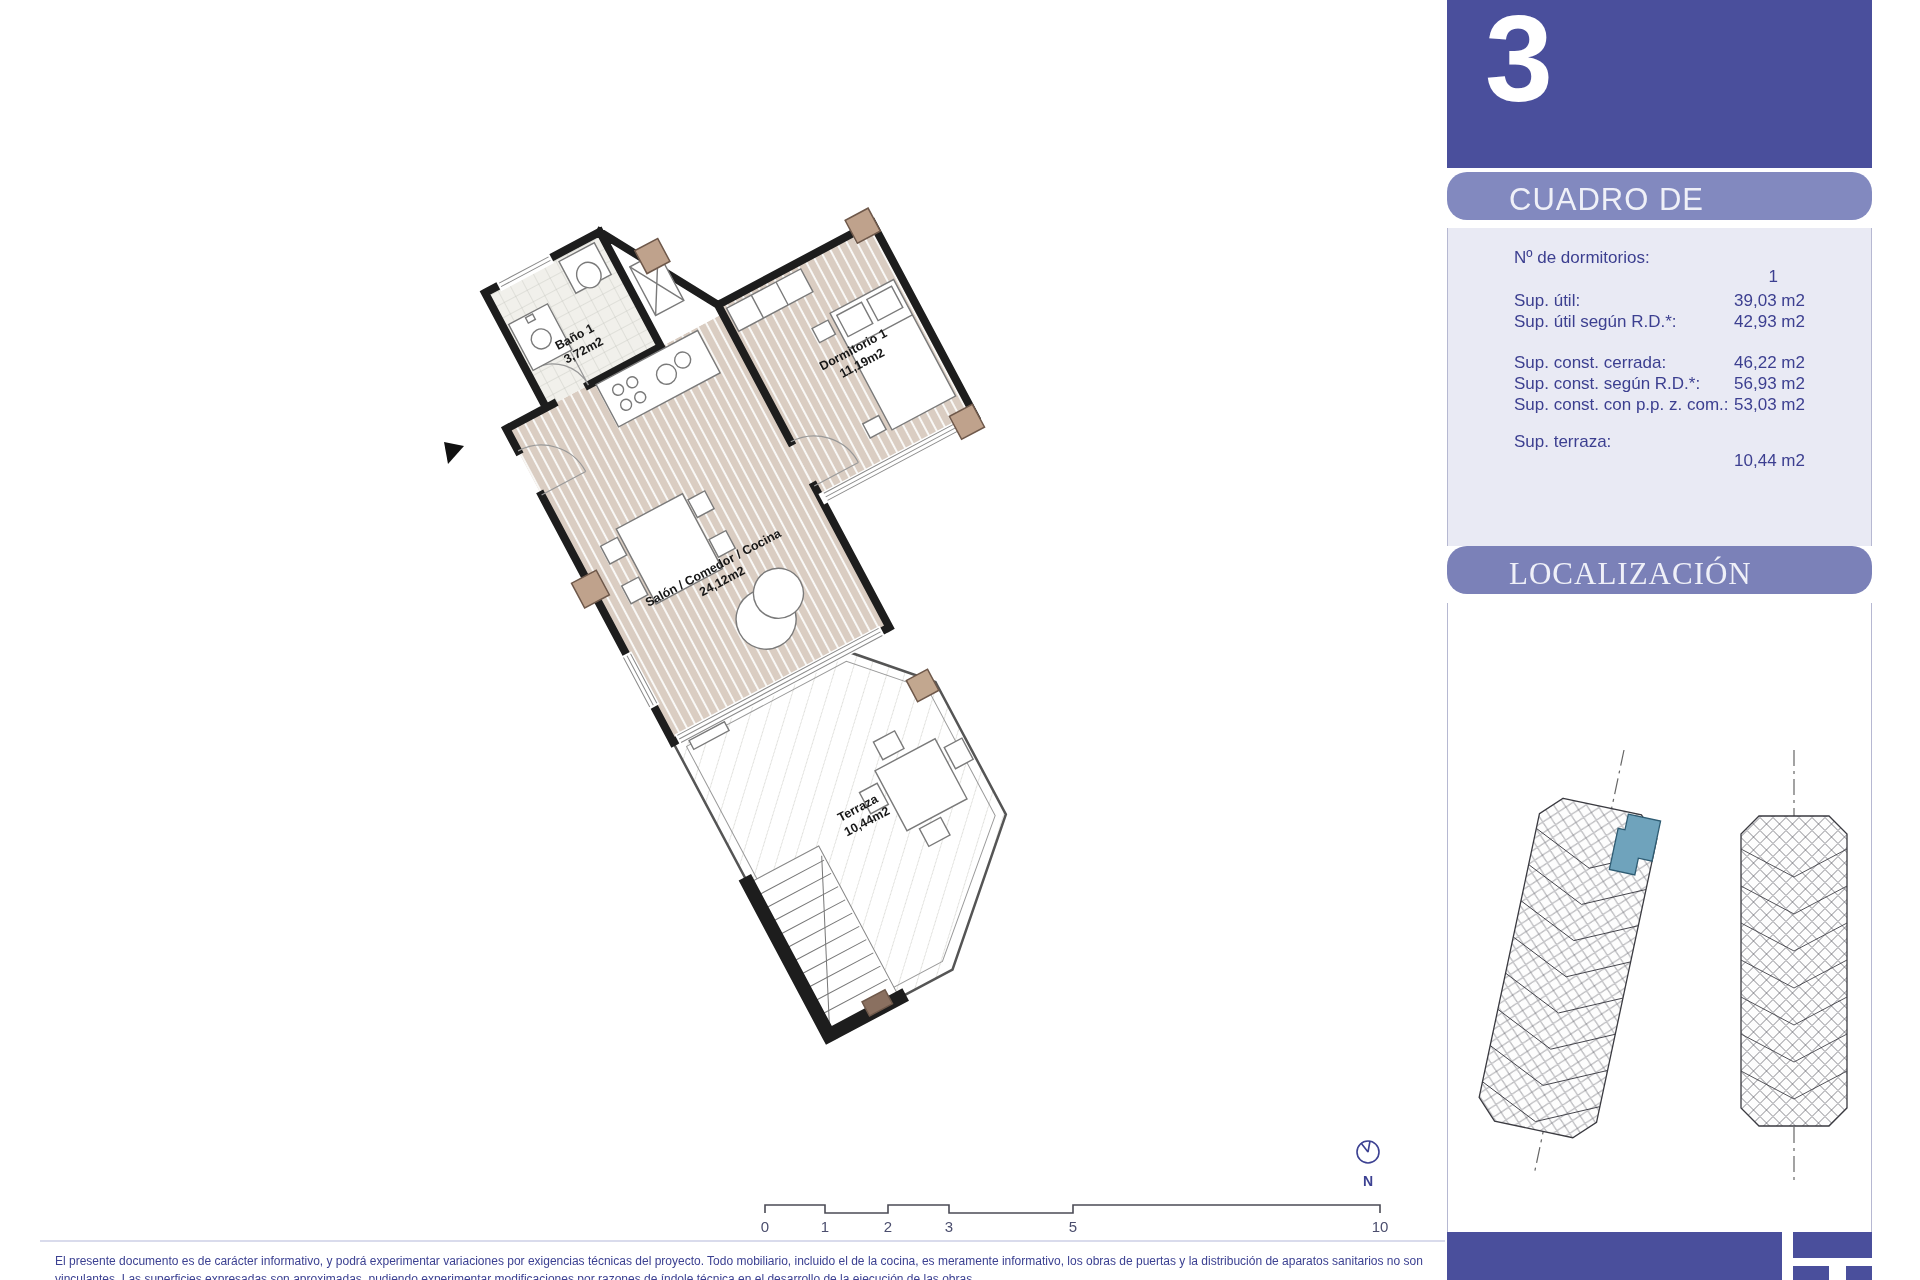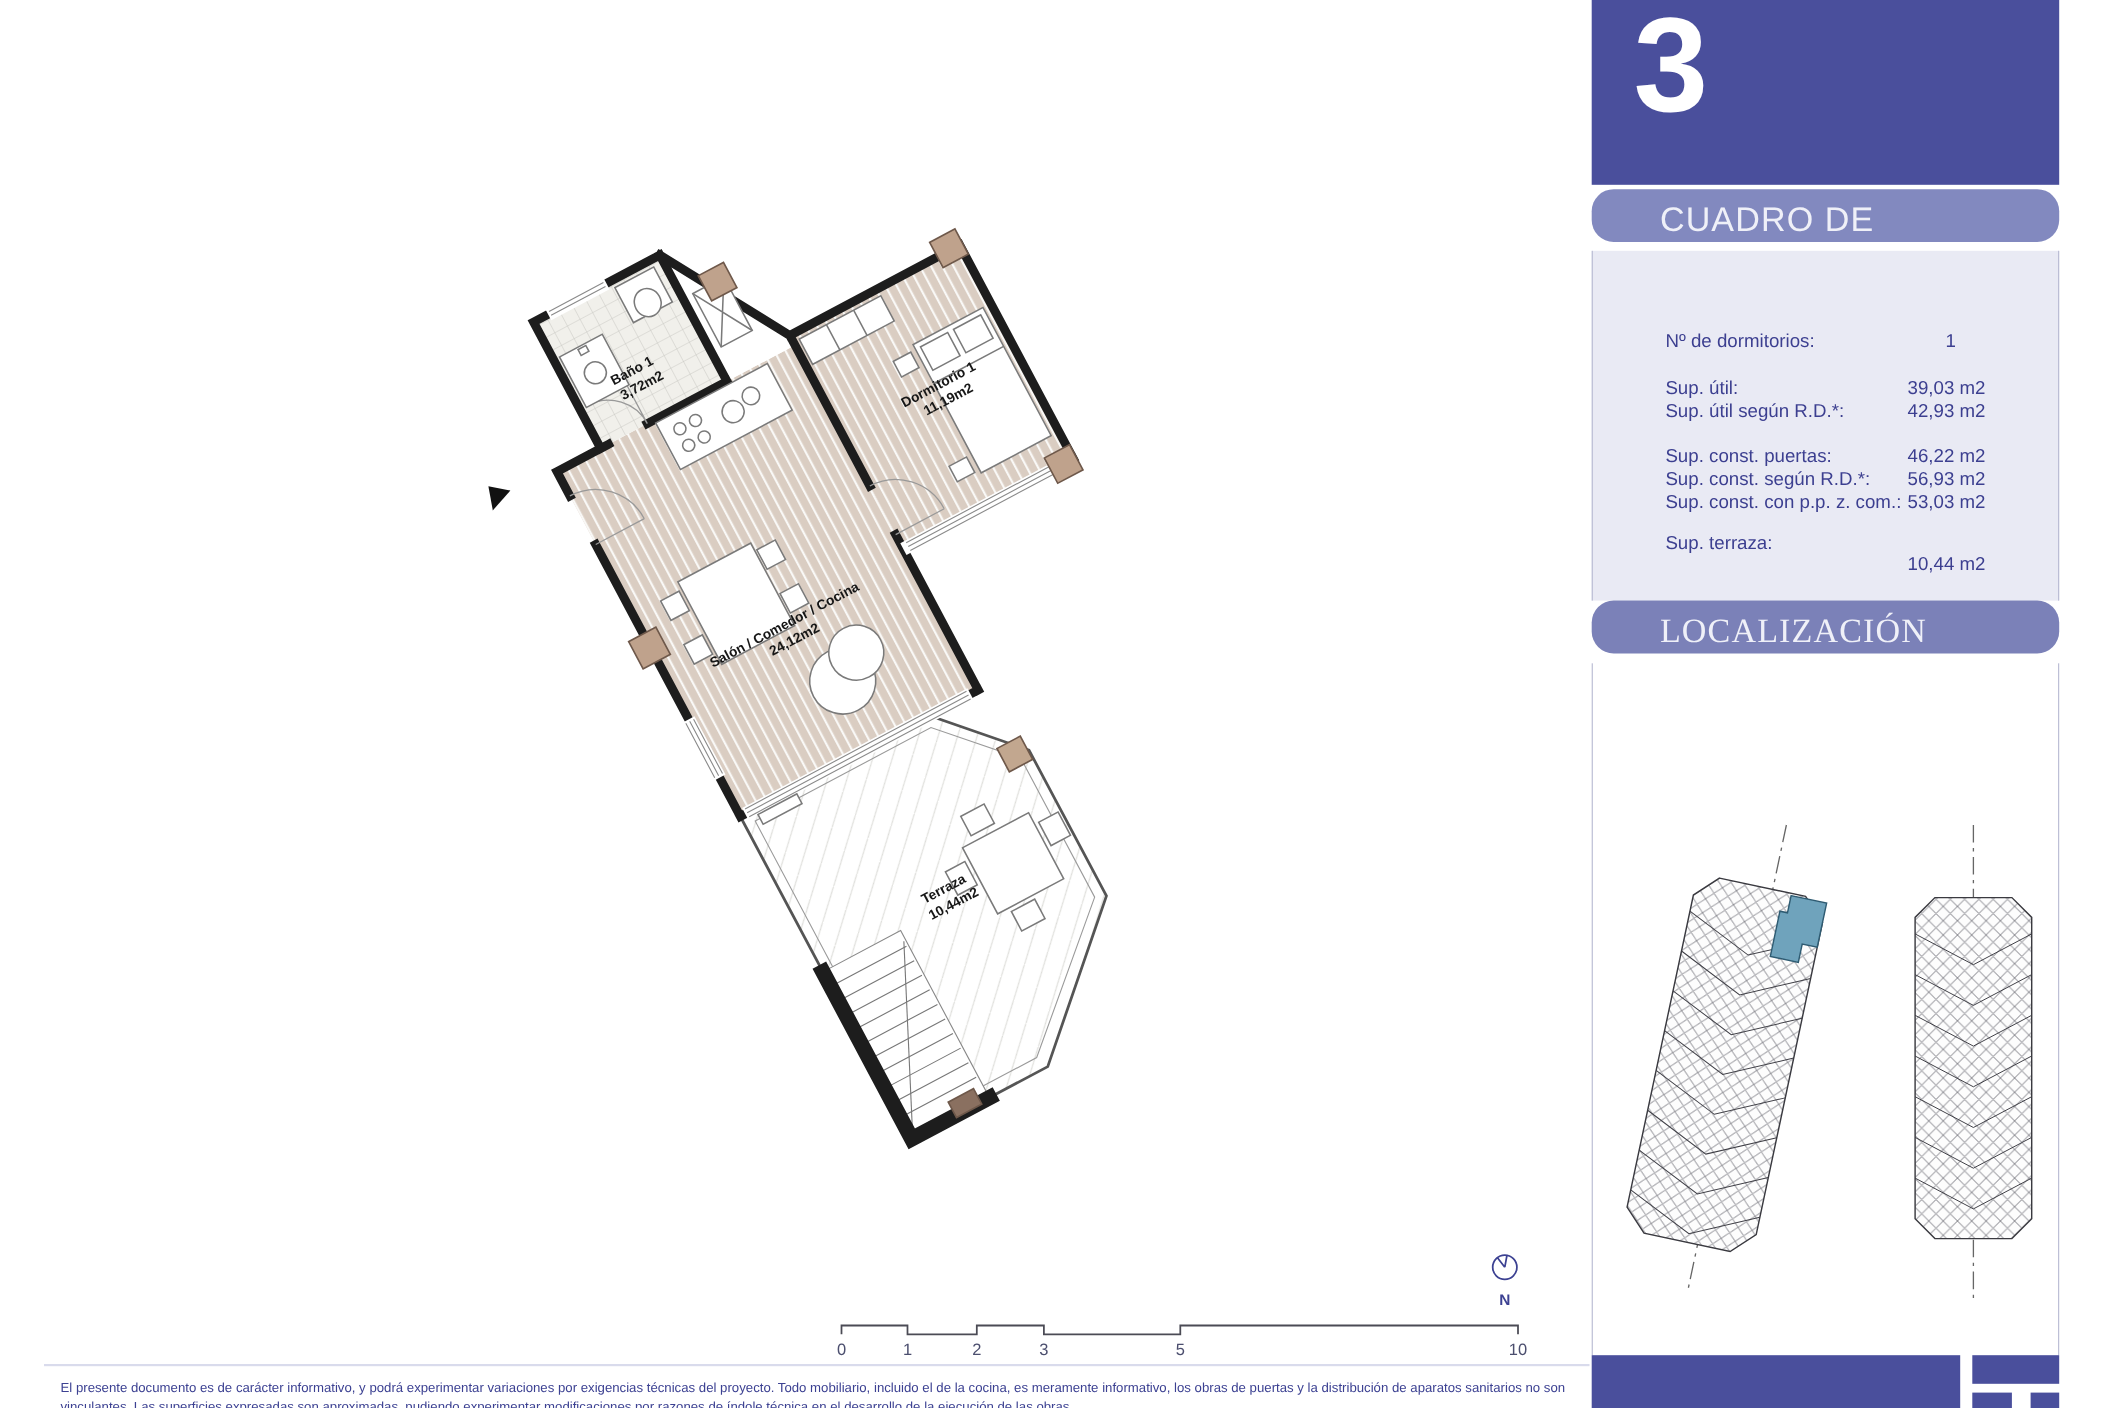--- a/index.html
+++ b/index.html
@@ -16,21 +16,21 @@
   .sb-band{left:1447px;width:425px;height:48px;color:#EFF0F8;font-size:31px;letter-spacing:1px;
            line-height:56px;padding-left:62px;box-sizing:border-box;border-radius:20px;}
   .band1{top:172px;background:#8289BF;}
   .band2{top:546px;background:#7B81B8;font-family:Liberation Serif, serif;}
   .sb-table{left:1447px;top:228px;width:425px;height:318px;background:#E9EAF4;
             border-left:1px solid #B6B8D2;border-right:1px solid #B6B8D2;box-sizing:border-box;
             color:#3C3F90;font-size:17px;}
   .srow{display:flex;justify-content:space-between;padding:0 66px;height:19px;line-height:19px;}
   .srow .val{text-align:right;}
   .pad-m2{padding-right:27px;}
-  .mt-a{margin-top:72px;} .mt-b{margin-top:24px;} .mt-c{margin-top:2px;}
+  .mt-a{margin-top:20px;flex-direction:column;} .mt-b{margin-top:24px;} .mt-c{margin-top:2px;}
   .mt-d{margin-top:22px;} .mt-e{margin-top:18px;flex-direction:column;}
   .sb-local{left:1447px;top:603px;width:425px;height:629px;background:#ffffff;
             border-left:1px solid #B6B8D2;border-right:1px solid #B6B8D2;box-sizing:border-box;}
   .foot-rect{background:#4A4F9C;}
 
   
   .disclaimer{left:55px;top:1252px;width:1390px;color:#3C4192;font-size:12px;line-height:18px;}
   .divline{left:40px;top:1240px;width:1405px;height:2px;background:#D9DBEC;}
   .scalebar{left:735px;top:1190px;}
   .compass{left:1344px;top:1124px;}
@@ -189,21 +189,21 @@
     </div>
     <div class="srow mt-b">
       <span>Sup. útil:</span>
       <span class="val">39,03 m2</span>
     </div>
     <div class="srow mt-c">
       <span>Sup. útil según R.D.*:</span>
       <span class="val">42,93 m2</span>
     </div>
     <div class="srow mt-d">
-      <span>Sup. const. puertas:</span>
+      <span>Sup. const. cerrada:</span>
       <span class="val">46,22 m2</span>
     </div>
     <div class="srow mt-c">
       <span>Sup. const. según R.D.*:</span>
       <span class="val">56,93 m2</span>
     </div>
     <div class="srow mt-c">
       <span>Sup. const. con p.p. z. com.:</span>
       <span class="val">53,03 m2</span>
     </div>

